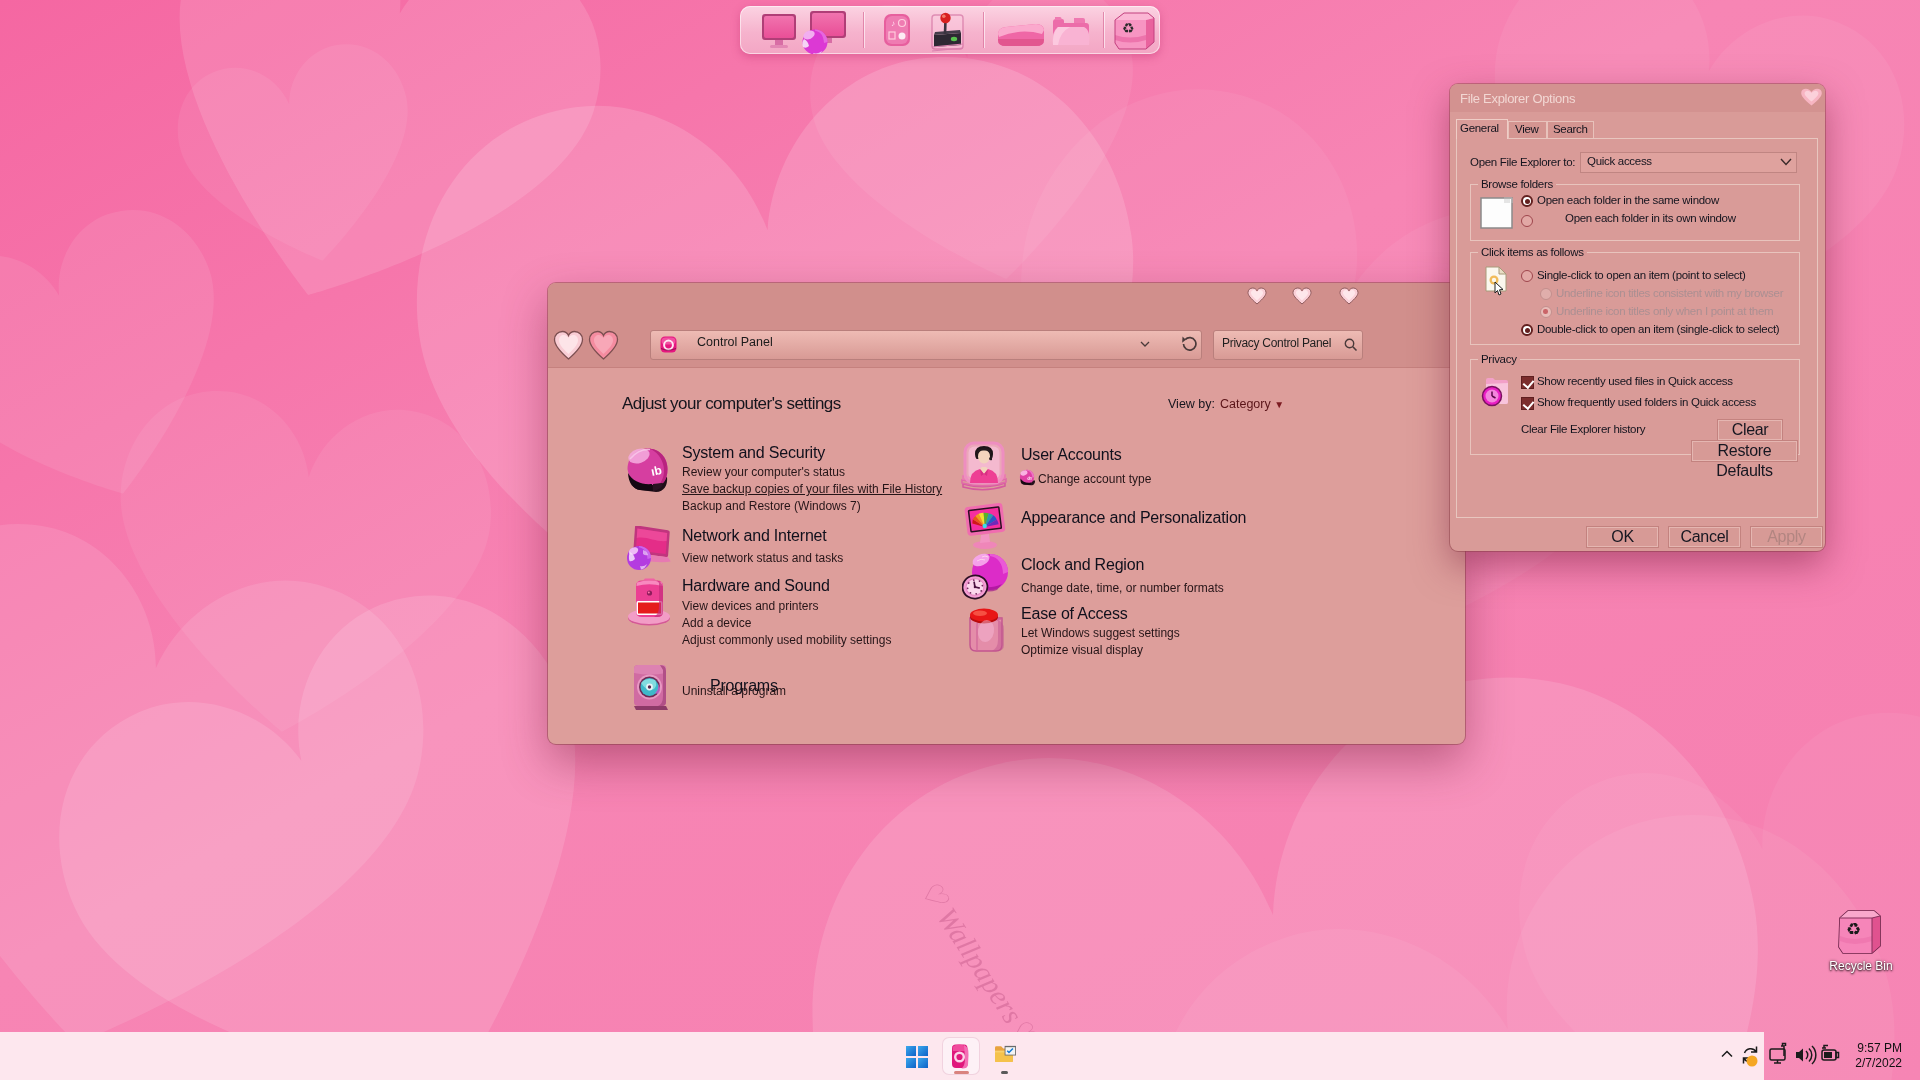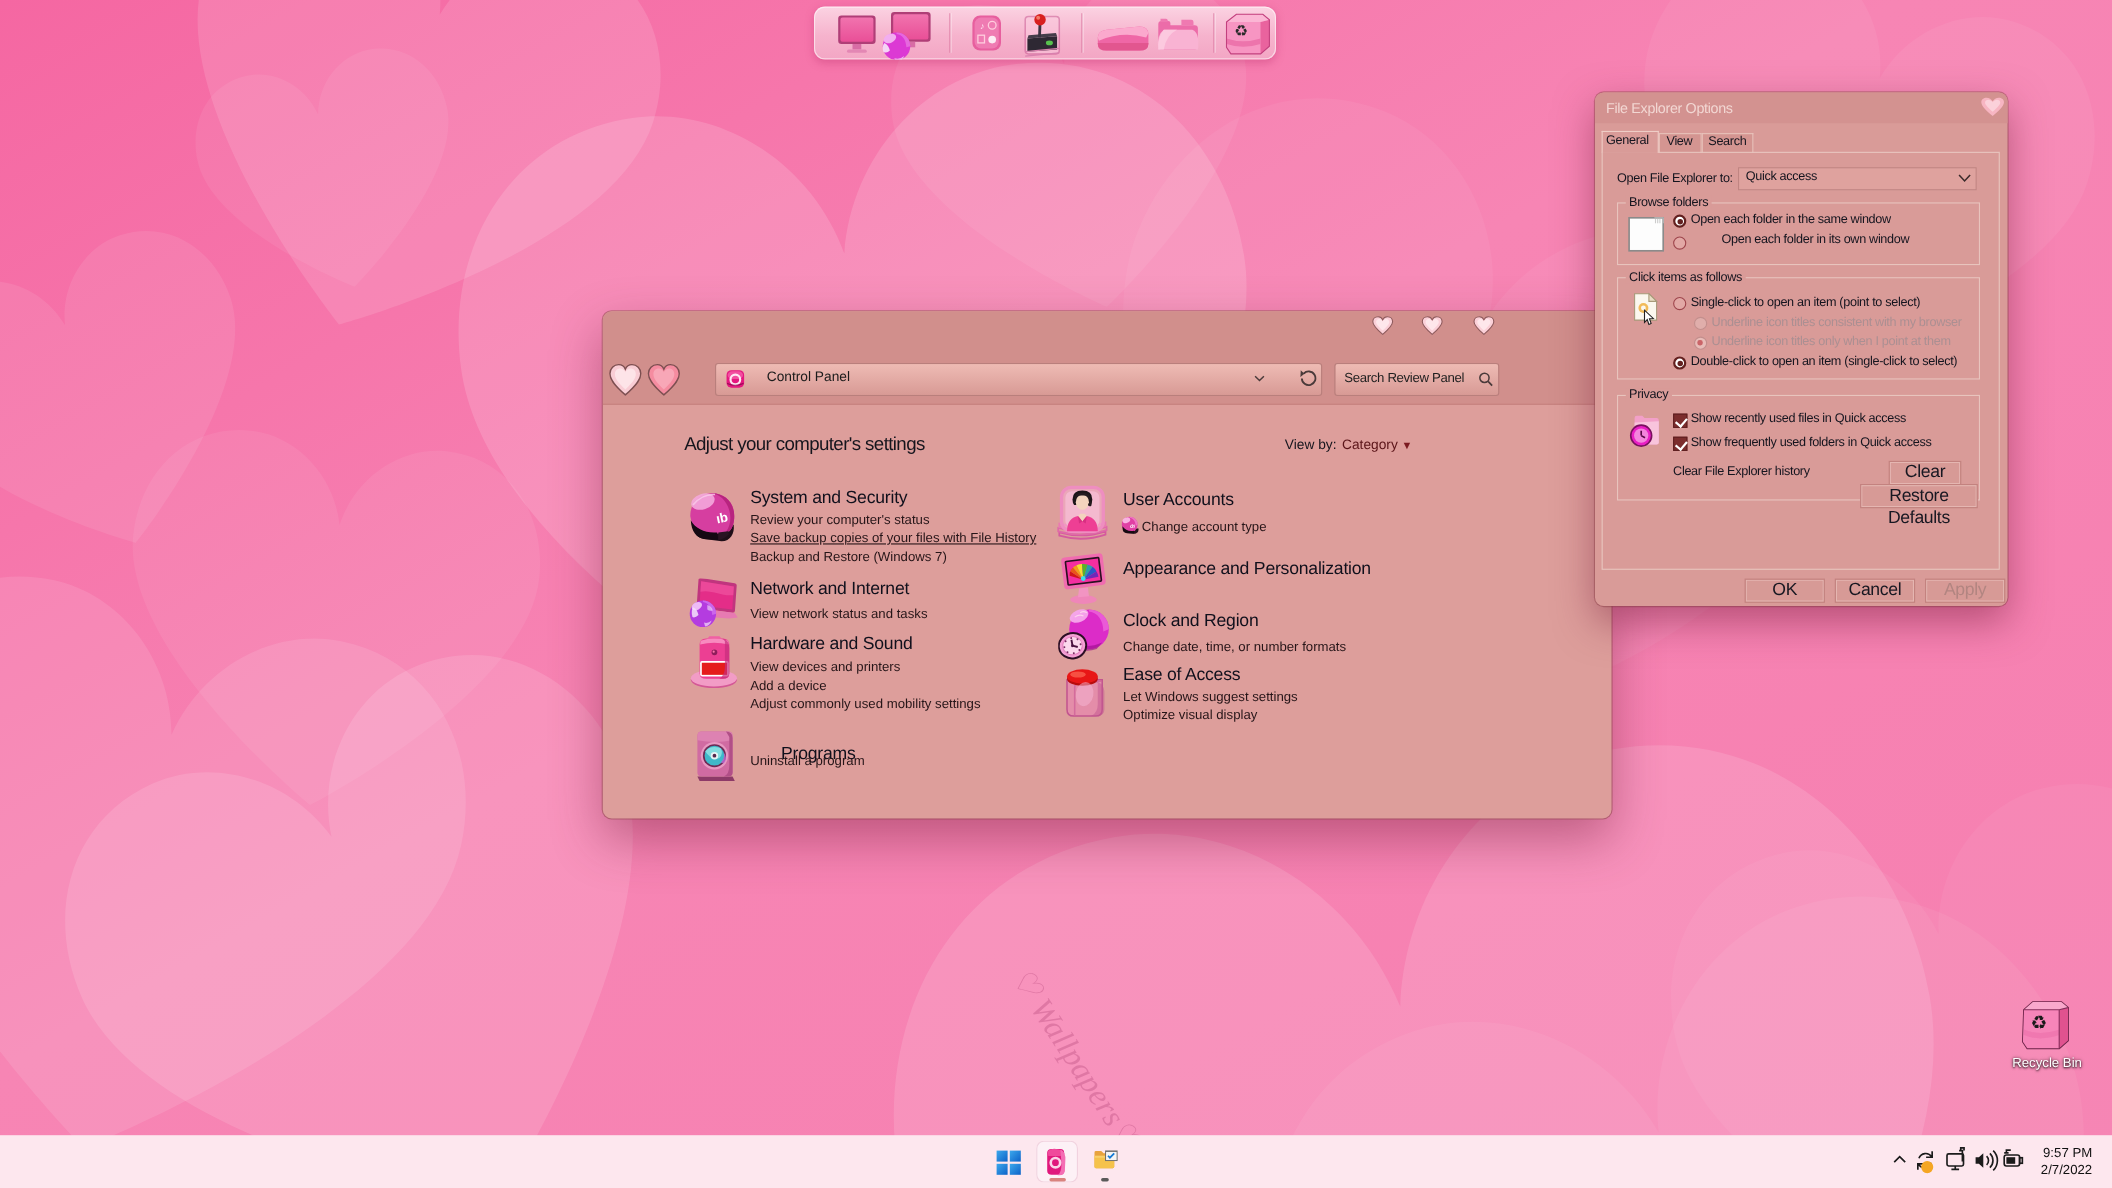--- a/index.html
+++ b/index.html
@@ -29,21 +29,21 @@
 
 
 #feo { position:absolute; left:1450px; top:84px; width:375px; height:467px; border-radius:8px;
   background:#d99b98; box-shadow:0 14px 36px rgba(120,30,60,0.5), 0 0 0 1px rgba(150,80,80,0.5); }
 #feo .title { position:absolute; left:10px; top:7px; color:#f2d7d3; font-size:13px; }
 #feo { font-size:11.5px; letter-spacing:-0.3px; }
 #feo .titlestrip { position:absolute; left:0; top:0; width:100%; height:28px; background:#d39290; border-radius:8px 8px 0 0; }
 .grp { position:absolute; border:1px solid #e8c4bd; }
 
 
-#taskbar { position:absolute; left:0; top:1032px; width:1920px; height:48px; background:#fde7ee; }
+#taskbar { position:absolute; left:0; top:1032px; width:1764px; height:48px; background:#fde7ee; }
 
 .dlgbtn { position:absolute; height:22px; background:#d79a96; border:1px solid #c3827f; font-size:16px; color:#171721; text-align:center; font-family:"Liberation Sans",sans-serif; box-shadow:inset 0 0 0 1px rgba(255,235,230,0.35); }
 
 .radio { position:absolute; width:12px; height:12px; border-radius:50%; border:1.5px solid #9e454c; background:#e2a8a5; }
 .radio.sel { background:#fff; border:2px solid #63201f; }
 .radio.sel::after { content:""; position:absolute; left:1.5px; top:1.5px; width:5px; height:5px; border-radius:50%; background:#63201f; }
 .radio.dis { background:#e0aeab; border-color:#c38f8d; }
 .radio.seldis { background:#e8bcb8; border-color:#c38f8d; }
 .radio.seldis::after { content:""; position:absolute; left:2px; top:2px; width:4.5px; height:4.5px; border-radius:50%; background:#ca6468; }
 .cb { position:absolute; width:13px; height:13px; background:#7c2d2d; border:1px solid #5f1f20; }
@@ -186,21 +186,21 @@
     <path d="M1 13 Q8 16.5 16 13 L16 12 Q8 15.5 1 12 Z" fill="#7a0b45" opacity="0.75"></path>
   </svg>
   <div class="abs cptext" style="left:149px;top:52px;font-size:12.5px;">Control Panel</div>
   <svg class="abs" style="left:589px;top:53px" width="60" height="16" viewBox="0 0 60 16">
     <path d="M4 6 L8 10 L12 6" fill="none" stroke="#4a3a3a" stroke-width="1.3"></path>
     <path d="M46.5 8 A6.2 6.2 0 1 0 48.2 3.6" fill="none" stroke="#4a3a3a" stroke-width="1.7"></path>
     <path d="M45.5 0.5 L48.8 3.8 L45.2 6.8 Z" fill="#4a3a3a"></path>
   </svg>
   <div class="search"></div>
   <div class="abs" style="left:673px;top:52px;font-size:12.5px;color:#262626;"></div>
-  <div class="abs" style="left:674px;top:53px;font-size:12px;letter-spacing:-0.3px;color:#1f1f1f;">Search Review Panel</div>
+  <div class="abs" style="left:674px;top:53px;font-size:12px;letter-spacing:-0.3px;color:#1f1f1f;">Privacy Control Panel</div>
   <svg class="abs" style="left:795px;top:54px" width="16" height="16" viewBox="0 0 16 16">
     <circle cx="6.5" cy="6.5" r="4.2" fill="none" stroke="#4a3a3a" stroke-width="1.4"></circle>
     <line x1="9.8" y1="9.8" x2="13.5" y2="13.5" stroke="#4a3a3a" stroke-width="1.6"></line>
   </svg>
 
   <h1 class="adjust">Adjust your computer's settings</h1>
   <div class="abs" style="left:620px;top:114px;font-size:12.5px;color:#15151d;">View by:</div>
   <div class="abs" style="left:669px;top:110px;width:80px;height:22px;"></div>
   <div class="abs" style="left:672px;top:114px;font-size:12.5px;color:#5a1418;">Category <span style="color:#7b1a20;font-size:10px;">▼</span></div>
 

